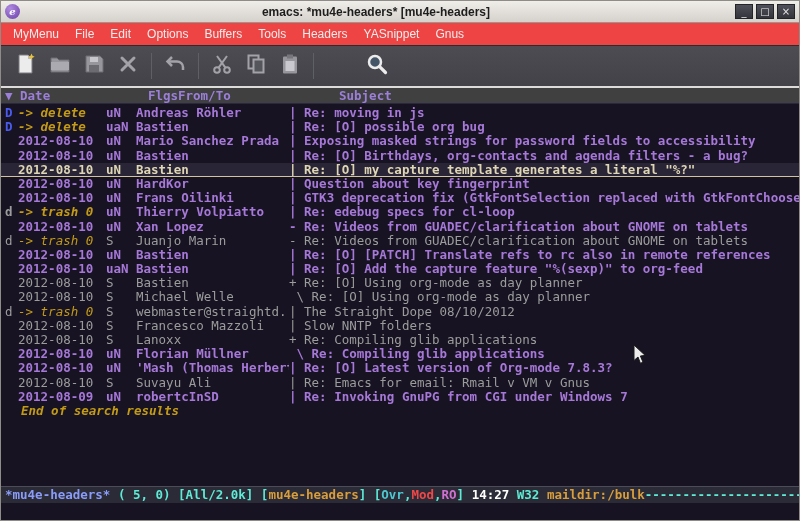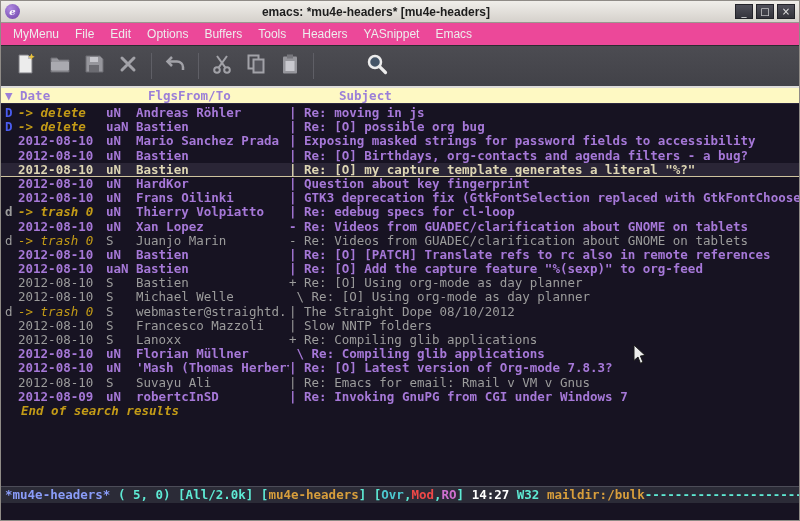--- a/index.html
+++ b/index.html
@@ -8,33 +8,33 @@
 
   .window { width:800px; height:521px; border:1px solid #8f8b86; display:flex; flex-direction:column; background:#171322; }
 
   
   .titlebar { height:22px; flex:none; background:linear-gradient(#f0eeea,#d5d1cb); display:flex; align-items:center; padding:0 4px; border-bottom:1px solid #9a968f; }
   .app-icon { width:15px; height:15px; border-radius:50%; background:radial-gradient(circle at 35% 30%, #b08ae0, #6a3fa8); color:#fff; font:italic bold 10px "DejaVu Serif", serif; display:flex; align-items:center; justify-content:center; flex:none; }
   .title-text { flex:1; text-align:center; font:bold 12px "Liberation Sans", sans-serif; color:#1d1d1d; white-space:nowrap; overflow:hidden; }
   .win-btn { width:18px; height:15px; margin-left:3px; background:linear-gradient(#50505a,#34343c); border:1px solid #23232a; color:#e6e6e6; font:10px "DejaVu Sans", sans-serif; line-height:13px; text-align:center; flex:none; }
 
   
-  .menubar { height:23px; flex:none; background:#ec4899; display:flex; align-items:center; padding:0 4px; border-bottom:1px solid #2c2c30; }
+  .menubar { height:23px; flex:none; background:#ef4444; display:flex; align-items:center; padding:0 4px; border-bottom:1px solid #2c2c30; }
   .menu-item { color:#ededed; font:12px "Liberation Sans", sans-serif; padding:3px 8px; white-space:nowrap; }
 
   
   .toolbar { height:40px; flex:none; background:linear-gradient(#4c4c52,#424248); display:flex; align-items:center; padding:0 8px; }
   .tb-btn { width:34px; height:32px; display:flex; align-items:center; justify-content:center; border-radius:3px; }
   .tb-sep { width:1px; height:26px; background:#5f5f66; margin:0 6px; flex:none; }
   .tb-gap { width:40px; flex:none; }
 
   .frame-sep { height:2px; flex:none; background:#dddcda; }
 
   
-  .headerline { height:16px; flex:none; background:#fef9c3; display:flex; align-items:center; font:bold 12.5px "DejaVu Sans Mono","DejaVu Sans", monospace; color:#9b7fd8; padding-left:4px; white-space:pre; border-bottom:1px solid #2b2740; }
+  .headerline { height:16px; flex:none; background:#404040; display:flex; align-items:center; font:bold 12.5px "DejaVu Sans Mono","DejaVu Sans", monospace; color:#9b7fd8; padding-left:4px; white-space:pre; border-bottom:1px solid #2b2740; }
   .h-date { width:101px; flex:none; }
   .h-flags { width:30px; flex:none;margin-left:42px; }
   .h-from { width:153px; flex:none; }
   .h-subj { flex:1; padding-left:8px; }
 
   
   .buffer { flex:1; background:#171322; padding-top:2px; overflow:hidden; position:relative; }
   .row { display:flex; height:14.2px; line-height:14.2px; font-size:12.5px; font-weight:bold; white-space:pre; padding-left:4px; }
   .row.unread { color:#a678d8; }
   .row.seen { color:#9c9c9c; font-weight:normal; }
@@ -82,21 +82,21 @@
 
   <div class="menubar">
       <div class="menu-item">MyMenu</div>
       <div class="menu-item">File</div>
       <div class="menu-item">Edit</div>
       <div class="menu-item">Options</div>
       <div class="menu-item">Buffers</div>
       <div class="menu-item">Tools</div>
       <div class="menu-item">Headers</div>
       <div class="menu-item">YASnippet</div>
-      <div class="menu-item">Emacs</div>
+      <div class="menu-item">Gnus</div>
     </div>
 
   <div class="toolbar">
       <div class="tb-btn">
         <span><svg width="24" height="24" viewBox="0 0 24 24">
             <path d="M5 3h9l4 4v14H5z" fill="#ececec" stroke="#7a7a80"></path>
             <path d="M14 3v4h4z" fill="#bcbcbc"></path>
             <path d="M17.5 1.5l1 2.2 2.2 1-2.2 1-1 2.2-1-2.2-2.2-1 2.2-1z" fill="#e8c23c"></path>
           </svg></span>
       </div>

